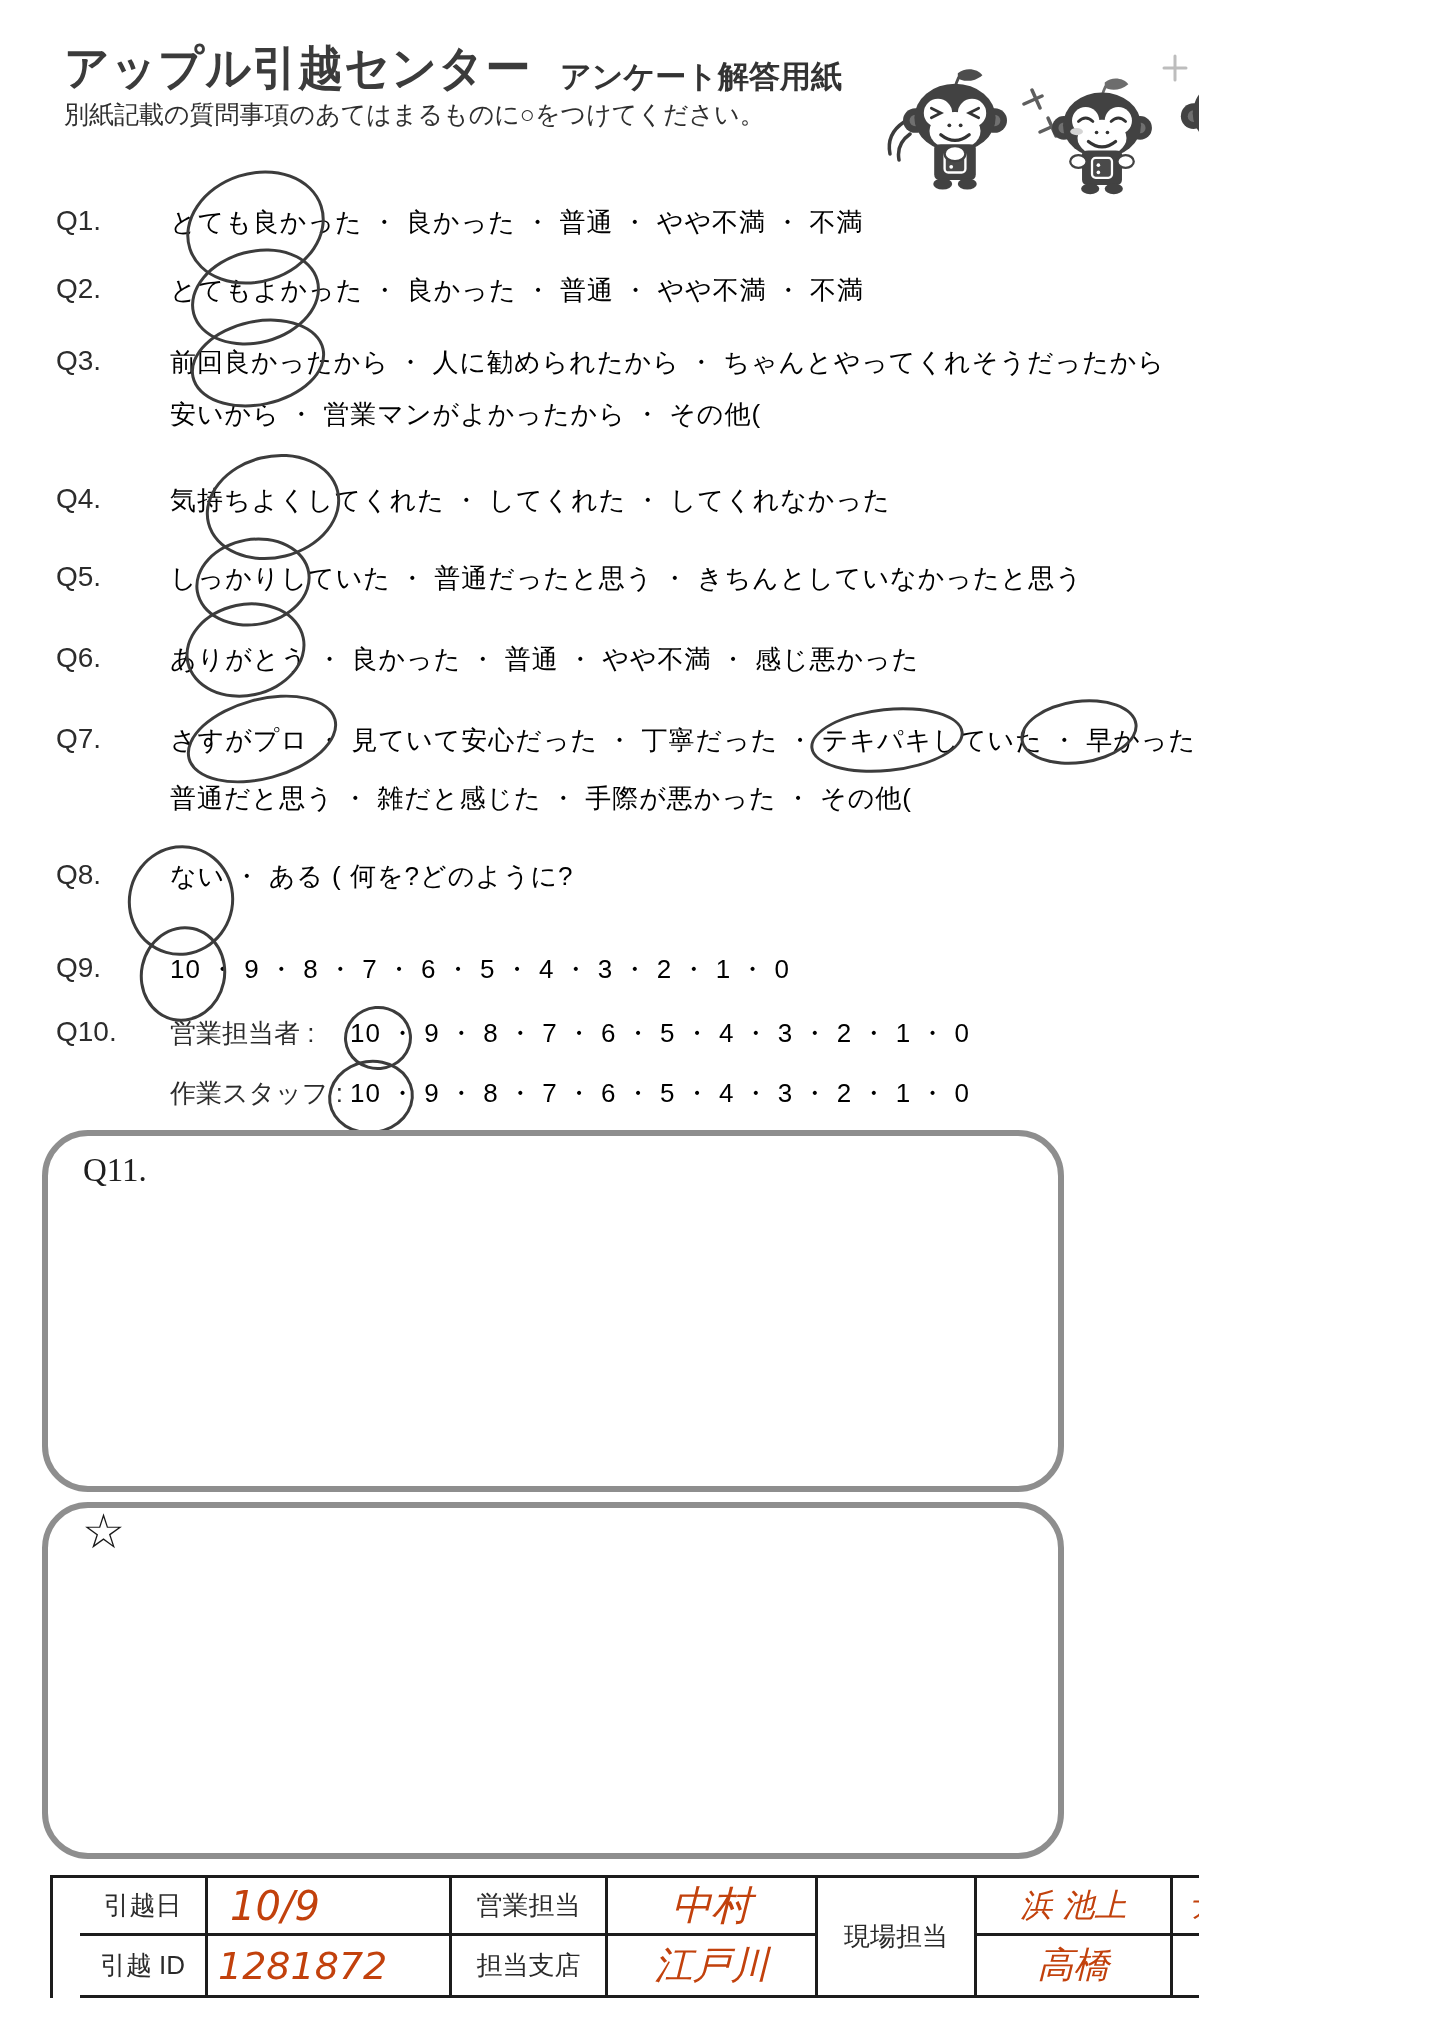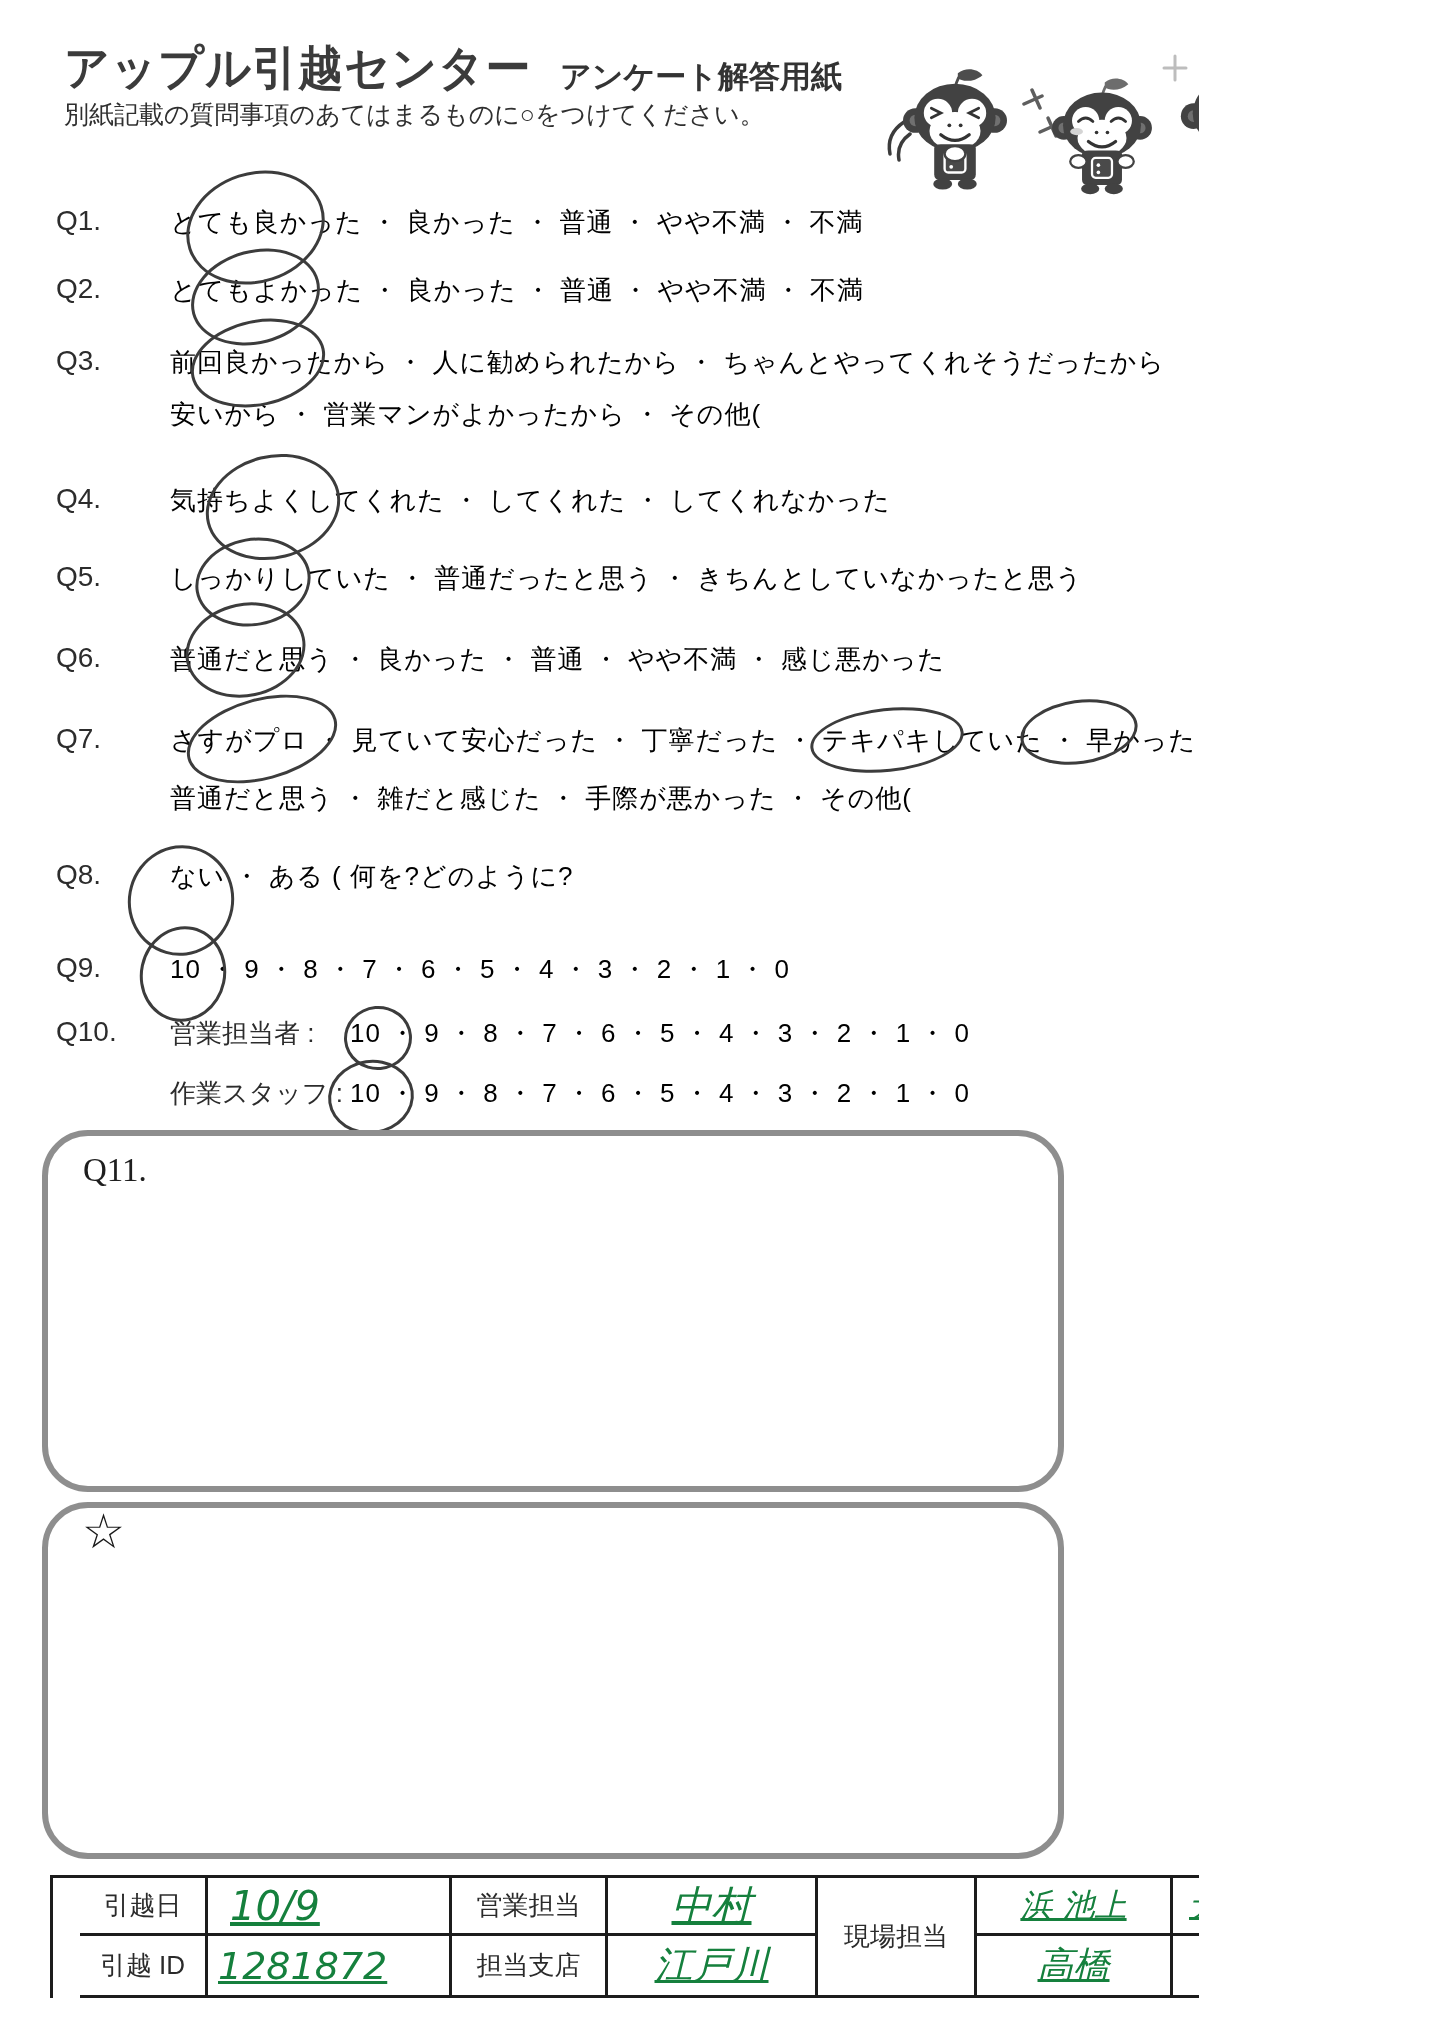--- a/index.html
+++ b/index.html
@@ -37,21 +37,21 @@
   .star{position:absolute;left:82px;top:1508px;font-size:48px;color:#181818;line-height:1;}
 
   
   .ftable{position:absolute;left:50px;top:1875px;display:grid;
           grid-template-columns:128px 244px 156px 210px 159px 196px 252px;
           grid-template-rows:58px 62px;
           border-top:3px solid #1c1c1c;border-left:3px solid #1c1c1c;background:#fff;padding-left:27px;}
   .cell{border-right:3px solid #1c1c1c;border-bottom:3px solid #1c1c1c;
         display:flex;align-items:center;justify-content:center;overflow:hidden;}
   .lbl{font-size:26px;color:#2a2a2a;}
-  .hand{font-family:"DejaVu Sans",sans-serif;font-style:italic;color:#15803d;text-decoration:underline;}
+  .hand{font-family:"DejaVu Sans",sans-serif;font-style:italic;color:#c2410c;}
 </style>
 </head>
 <body>
 
 <div class="page">
 
   <div class="brand">アップル引越センター</div>
   <div class="form-title">アンケート解答用紙</div>
   <div class="instruction">別紙記載の質問事項のあてはまるものに○をつけてください。</div>
 
@@ -177,21 +177,21 @@
     <span class="opts">気持ちよくしてくれた ・ してくれた ・ してくれなかった</span>
   </div>
 
   <div class="qline" style="top:561px">
     <span class="qnum">Q5.</span>
     <span class="opts">しっかりしていた ・ 普通だったと思う ・ きちんとしていなかったと思う</span>
   </div>
 
   <div class="qline" style="top:642px">
     <span class="qnum">Q6.</span>
-    <span class="opts">普通だと思う ・ 良かった ・ 普通 ・ やや不満 ・ 感じ悪かった</span>
+    <span class="opts">ありがとう ・ 良かった ・ 普通 ・ やや不満 ・ 感じ悪かった</span>
   </div>
 
   <div class="qline" style="top:723px">
     <span class="qnum">Q7.</span>
     <span class="opts">さすがプロ ・ 見ていて安心だった ・ 丁寧だった ・ テキパキしていた ・ 早かった</span>
   </div>
   <div class="qline indent" style="top:781px">
     <span class="opts">普通だと思う ・ 雑だと感じた ・ 手際が悪かった ・ その他(</span>
   </div>
   <span class="close-paren" style="left:1240px;top:781px">)</span>

